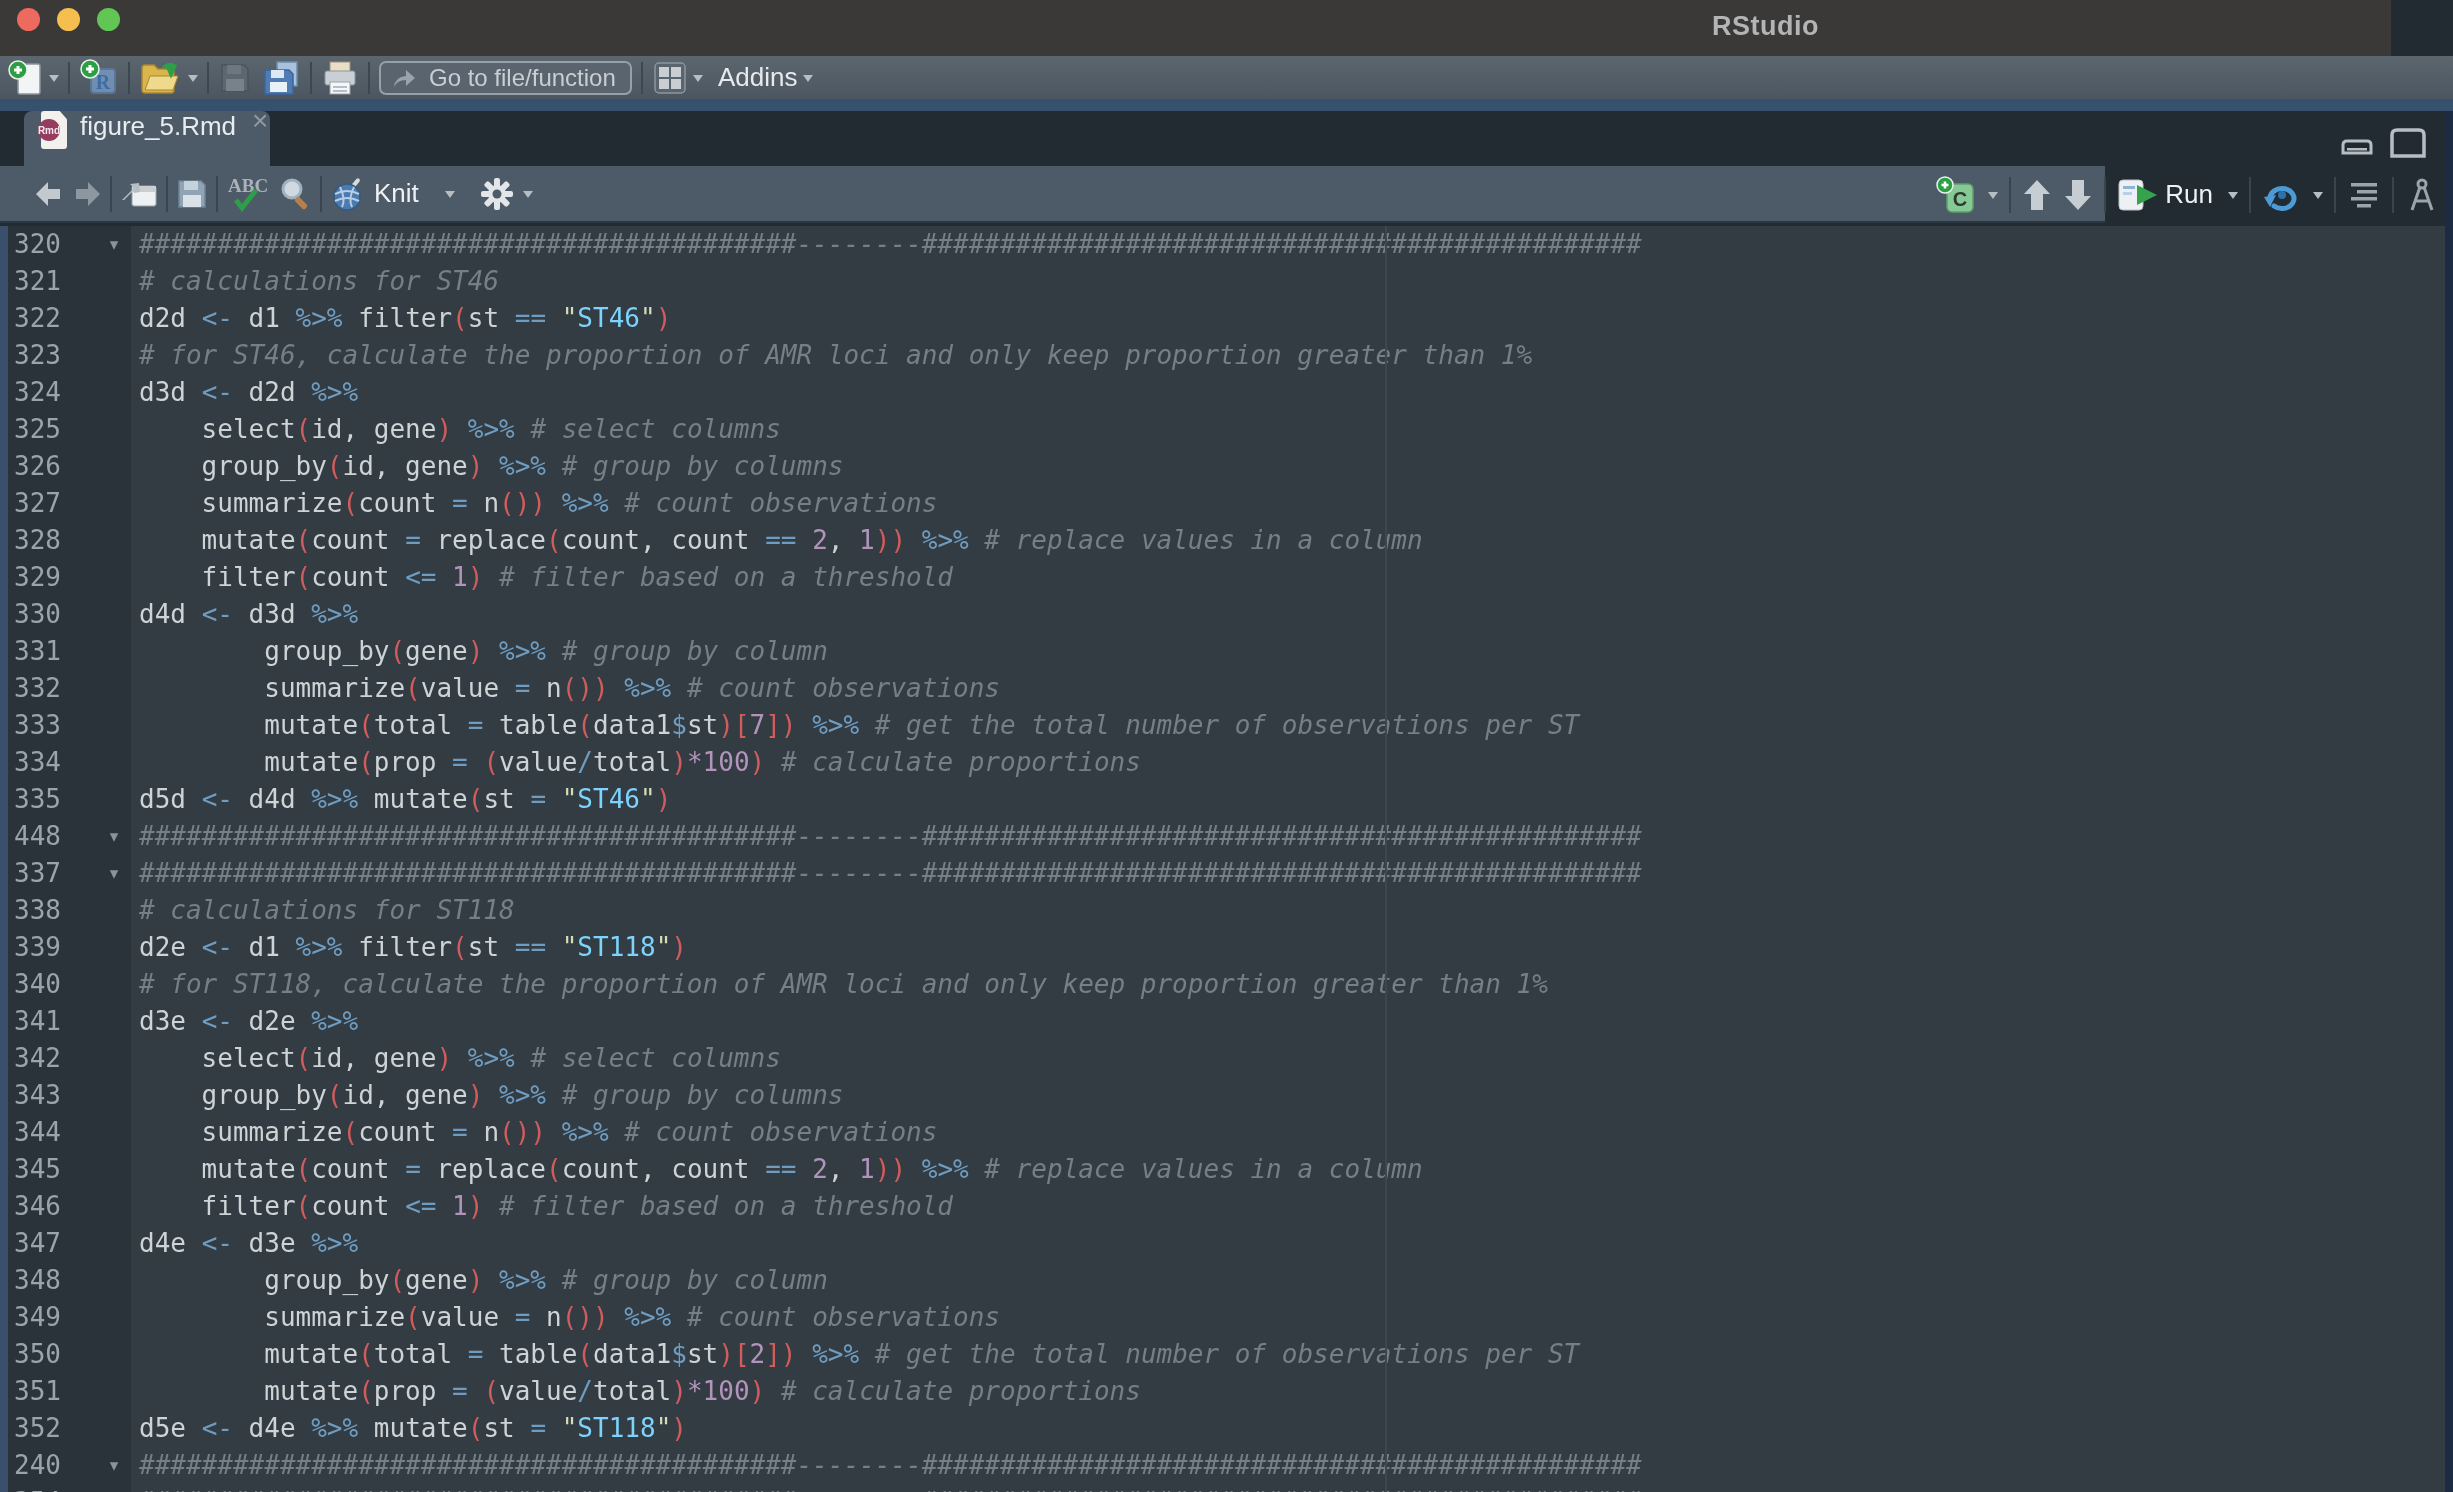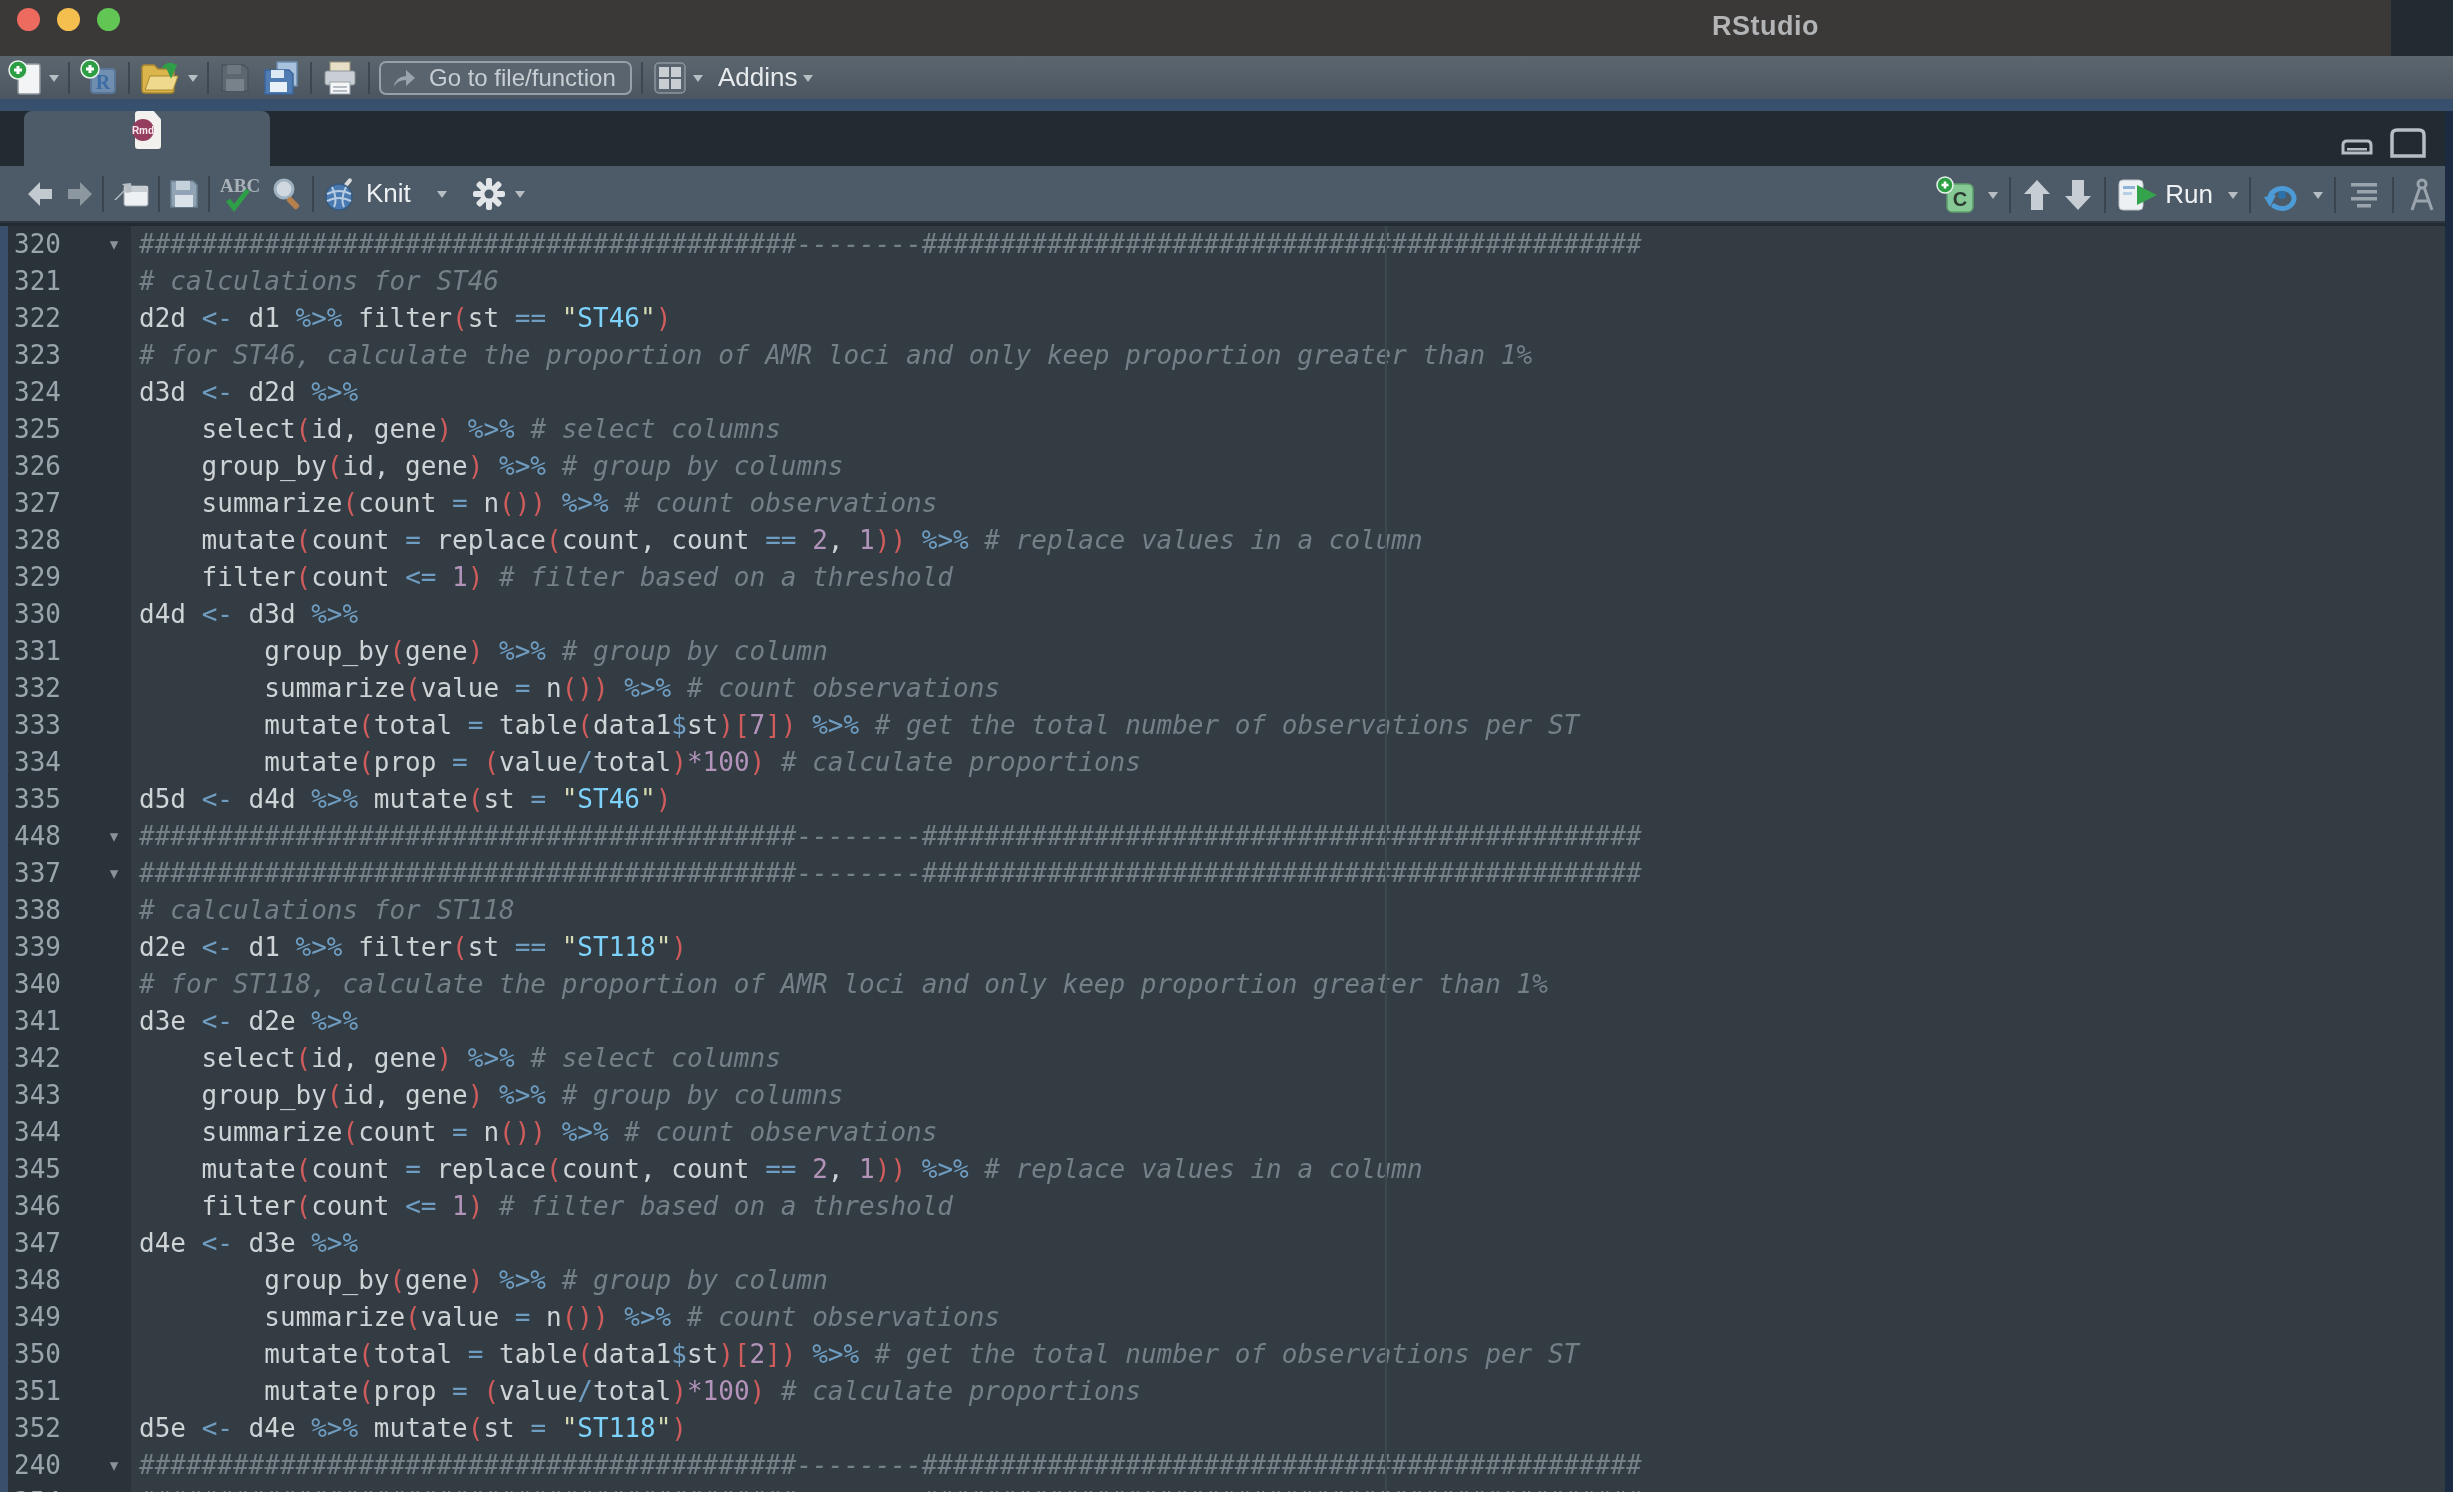--- a/index.html
+++ b/index.html
@@ -22,32 +22,32 @@
     font-family:"Liberation Sans",sans-serif;width:238px;}
   .goto-box input::placeholder{color:#c8ced3;opacity:1;}
   .addins-label{color:#e7eaec;font-size:26px;margin-left:6px;}
   
   .blue-div{left:0;top:99px;width:2453px;height:12px;background:#36506d;}
   .edge-right{right:0;top:111px;width:8px;height:1382px;background:#1c2b42;}
   .edge-left{left:0;top:226px;width:8px;height:1267px;background:#3a4f6b;}
   
   .tabbar{left:0;top:111px;width:2453px;height:55px;background:#222a32;}
   .tab{left:24px;top:0;height:55px;width:246px;background:#4d5a67;border-radius:8px 8px 0 0;
-    display:flex;align-items:center;padding:0 14px;box-sizing:border-box;gap:12px;flex-direction:column;}
+    display:flex;padding:0 14px;box-sizing:border-box;gap:12px;}
   .tab-label{color:#e9ecee;font-size:26px;white-space:nowrap;}
   .tab-close{color:#8e99a1;font-size:28px;line-height:20px;margin-left:4px;}
   .rmd-icon{position:relative;width:30px;height:38px;flex:0 0 auto;}
   .rmd-page{position:absolute;left:3px;top:0;width:26px;height:38px;background:#f3f1ee;border-radius:3px;
     clip-path:polygon(0 0,72% 0,100% 22%,100% 100%,0 100%);}
   .rmd-dot{position:absolute;left:0;top:8px;width:22px;height:22px;border-radius:50%;background:#953d5f;
     color:#f5e9ee;font-size:10px;font-weight:bold;display:flex;align-items:center;justify-content:center;}
   .pane-btns{right:24px;top:14px;display:flex;gap:10px;align-items:flex-end;}
   
-  .editor-toolbar{left:0;top:166px;width:2453px;height:57px;background:#4d5a67;border-bottom:2px solid #2c3640;
-    display:flex;align-items:center;padding-left:26px;box-sizing:border-box;gap:8px;}
+  .editor-toolbar{left:0;top:166px;width:2105px;height:57px;background:#4d5a67;border-bottom:2px solid #2c3640;
+    display:flex;align-items:center;padding-left:34px;box-sizing:border-box;gap:8px;}
   .esep{width:2px;height:36px;background:#3a444e;flex:0 0 auto;}
   .knit-label,.run-label{color:#eef1f3;font-size:26px;margin:0 4px;text-align:center;}
   .right-tools{position:absolute;right:14px;top:166px;height:57px;display:flex;align-items:center;gap:11px;}
   
   .code-area{left:0;top:226px;width:2453px;height:1267px;background:#333c43;overflow:hidden;}
   .margin-line{position:absolute;left:1385px;top:0;width:2px;height:1267px;background:#3d474e;}
   .code-line{display:flex;height:37px;line-height:37px;white-space:pre;
     font-family:"DejaVu Sans Mono",monospace;font-size:26px;}
   .gutter-cell{flex:0 0 123px;margin-left:8px;background:#2b333a;display:flex;align-items:center;
     padding-right:4px;box-sizing:border-box;gap:40px;}

